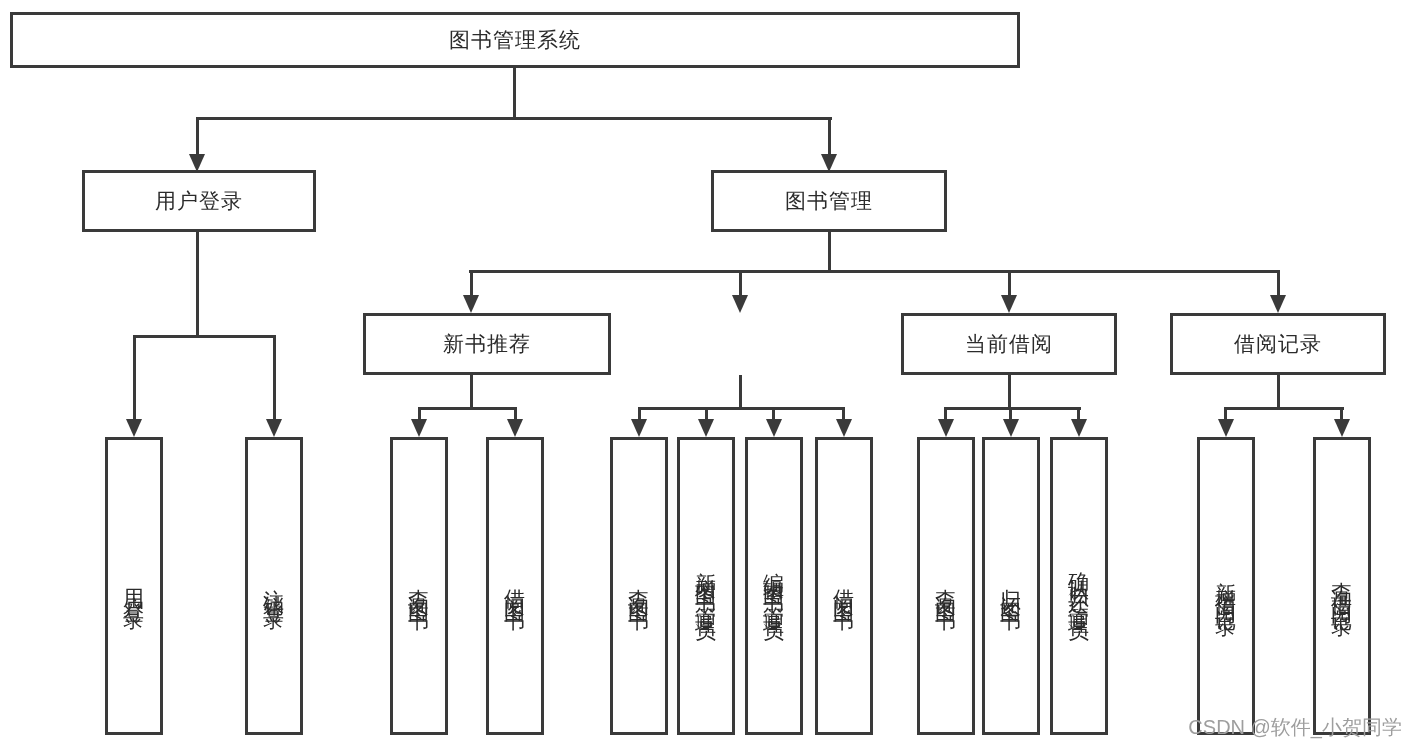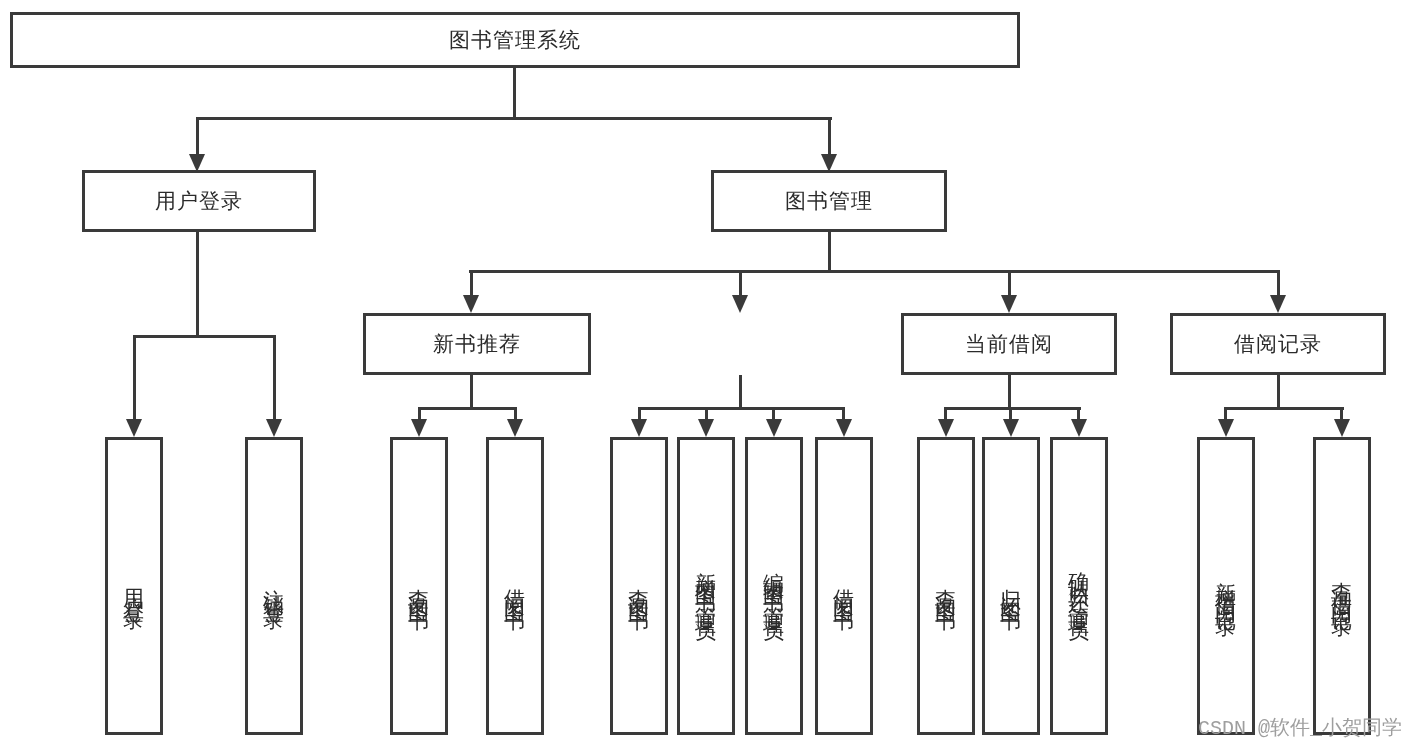--- a/index.html
+++ b/index.html
@@ -41,21 +41,20 @@
     border-right:8px solid transparent;
     border-top:18px solid var(--line);
   }
   .watermark{
     position:absolute;
     top:714px;right:3px;
     font-size:20px;
     color:var(--watermark);
     white-space:nowrap;
     z-index:5;
-    font-family:Liberation Mono, monospace;
   }
 </style>
 </head>
 <body>
 
 <div id="canvas">
 
   <div class="node" style="left:10px;top:12px;width:1010px;height:56px">
     <span>图书管理系统</span>
   </div>
@@ -85,21 +84,21 @@
   <div class="hline" style="left:469px;top:270px;width:811px"></div>
   <div class="vline" style="left:470px;top:270px;height:27px"></div>
   <div class="arrow" style="left:463px;top:295px"></div>
   <div class="vline" style="left:739px;top:270px;height:27px"></div>
   <div class="arrow" style="left:732px;top:295px"></div>
   <div class="vline" style="left:1008px;top:270px;height:27px"></div>
   <div class="arrow" style="left:1001px;top:295px"></div>
   <div class="vline" style="left:1277px;top:270px;height:27px"></div>
   <div class="arrow" style="left:1270px;top:295px"></div>
 
-  <div class="node" style="left:363px;top:313px;width:228px;height:62px">
+  <div class="node" style="left:363px;top:313px;width:248px;height:62px">
     <span>新书推荐</span>
   </div>
   <div class="node" style="left:1170px;top:313px;width:216px;height:62px">
     <span>借阅记录</span>
   </div>
   <div class="node" style="left:901px;top:313px;width:216px;height:62px">
     <span>当前借阅</span>
   </div>
 
   <div class="vline" style="left:470px;top:375px;height:34px"></div>

